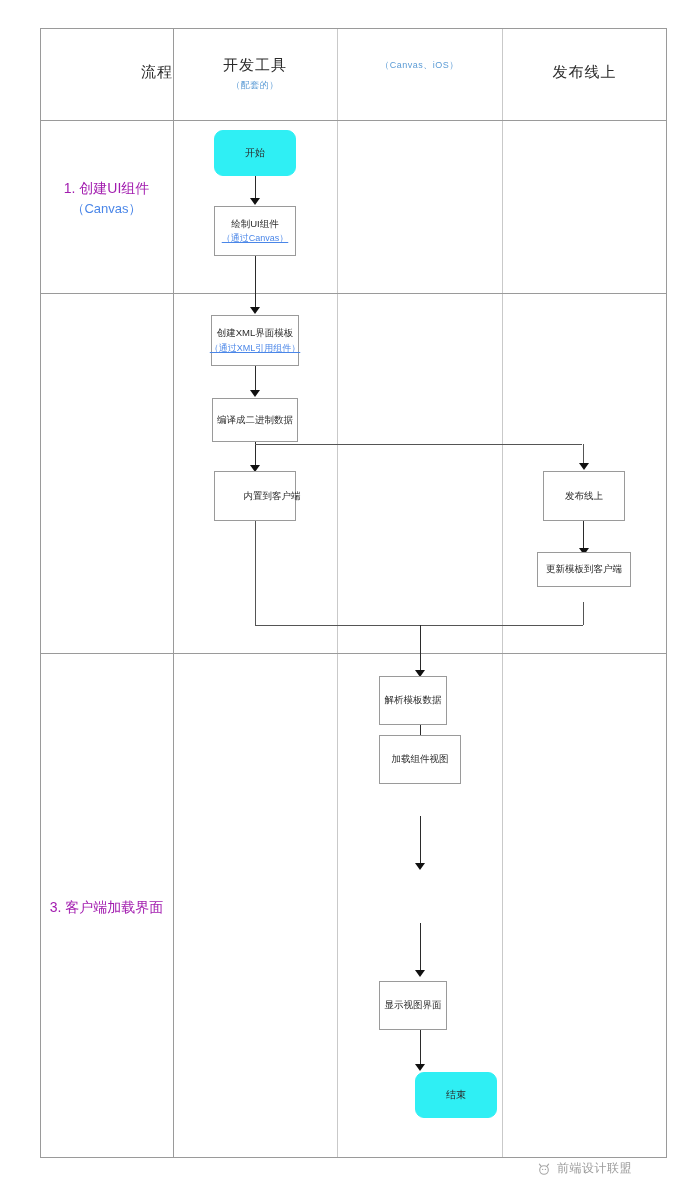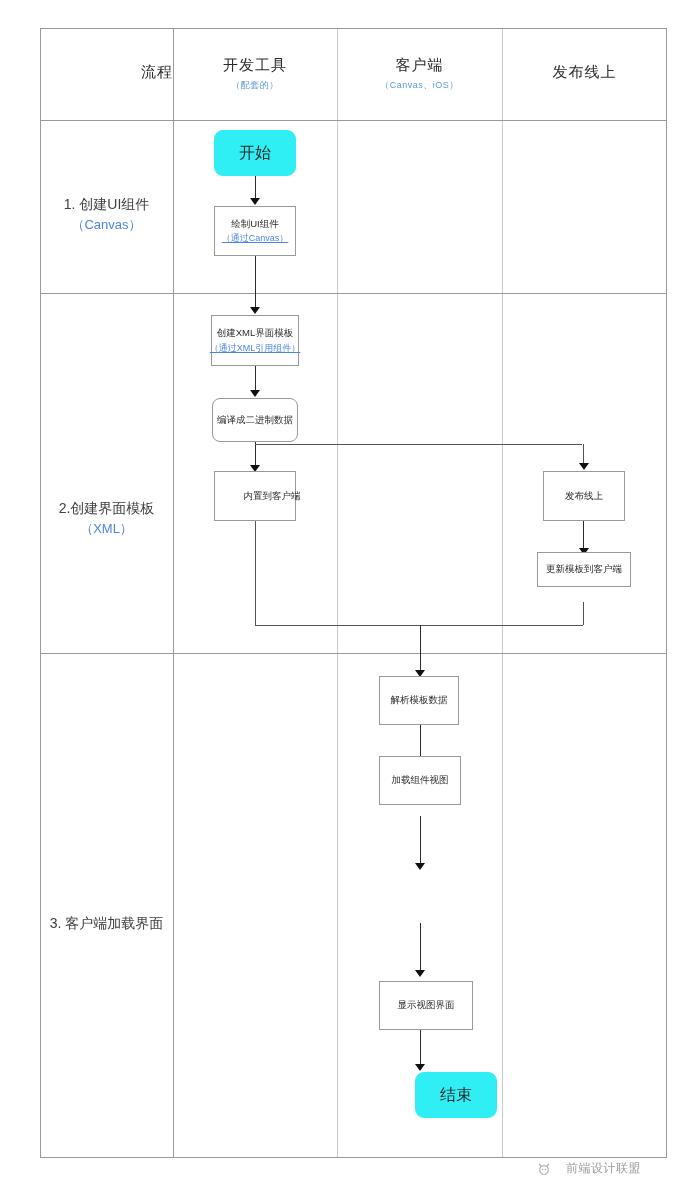--- a/index.html
+++ b/index.html
@@ -68,22 +68,21 @@
 
   
   .stage {
     position: absolute;
     text-align: center;
     line-height: 1.45;
   }
   .stage .main {
     display: block;
     font-size: 14px;
-    color: #404040;
-    margin-top: 16px;
+    color: #a21caf;
   }
   .stage .sub {
     display: block;
     font-size: 13px;
     color: #4a86e8;
     margin-top: 2px;
   }
 
   
   .node {
@@ -109,21 +108,21 @@
     margin-top: 2px;
     white-space: nowrap;
     text-decoration: underline;
   }
   .node.terminal {
     background: #2FEFF4;
     border: 1px solid #2FEFF4;
     border-radius: 9px;
   }
   .node.terminal .t1 {
-    font-size: 16px;
+    font-size: 10px;
     color: #2b2b2b;
   }
 
   
   .conn {
     position: absolute;
     background: #2b2b2b;
   }
   .conn.v { width: 1px; }
   .conn.h { height: 1px; }
@@ -135,21 +134,21 @@
     border-left: 5px solid transparent;
     border-right: 5px solid transparent;
     border-top: 7px solid #111111;
   }
 
   
   .watermark {
     position: absolute;
     display: flex;
     align-items: center;
-    gap: 14px;
+    gap: 5px;
     font-size: 12px;
     color: #9b9b9b;
     letter-spacing: 0.5px;
   }
   .watermark svg { display: block; }
 </style>
 </head>
 <body>
 
 <div id="page">
@@ -165,35 +164,30 @@
   </div>
 
   <div class="hdr" style="left:40px; top:62px; width:133px;text-align:right;">
     <span class="main">流程</span>
   </div>
   <div class="hdr" style="left:173px; top:55px; width:164px;">
     <span class="main">开发工具</span>
     <span class="sub">（配套的）</span>
   </div>
   <div class="hdr" style="left:337px; top:55px; width:165px;">
-    <span class="main">客户端</span>
     <span class="sub">（Canvas、iOS）</span>
   </div>
   <div class="hdr" style="left:502px; top:62px; width:165px;">
     <span class="main">发布线上</span>
   </div>
 
   <div class="stage" style="left:40px; top:178px; width:133px;">
     <span class="main">1. 创建UI组件</span>
     <span class="sub">（Canvas）</span>
   </div>
-  <div class="stage" style="left:40px; top:482px; width:133px;">
-    <span class="main">2.创建界面模板</span>
-    <span class="sub">（XML）</span>
-  </div>
   <div class="stage" style="left:40px; top:897px; width:133px;">
     <span class="main">3. 客户端加载界面</span>
   </div>
 
   <div class="conn v" style="left:255px; top:176px; height:24px;"></div>
   <div class="arrow" style="left:250px; top:198px;"></div>
 
   <div class="conn v" style="left:255px; top:256px; height:54px;"></div>
   <div class="arrow" style="left:250px; top:307px;"></div>
 
@@ -238,46 +232,46 @@
   <div class="node" style="left:214px; top:206px; width:82px; height:50px;">
     <span class="t1">绘制UI组件</span>
     <span class="t2">（通过Canvas）</span>
   </div>
 
   <div class="node" style="left:211px; top:315px; width:88px; height:51px;">
     <span class="t1">创建XML界面模板</span>
     <span class="t2">（通过XML引用组件）</span>
   </div>
 
-  <div class="node" style="left:212px; top:398px; width:86px; height:44px;border-radius:8px;">
+  <div class="node" style="left:212px; top:398px; width:86px; height:44px;">
     <span class="t1">编译成二进制数据</span>
   </div>
 
   <div class="node" style="left:214px; top:471px; width:82px; height:50px;padding-left:34px;">
     <span class="t1">内置到客户端</span>
   </div>
 
   <div class="node" style="left:543px; top:471px; width:82px; height:50px;">
     <span class="t1">发布线上</span>
   </div>
 
   <div class="node" style="left:537px; top:552px; width:94px; height:35px;">
     <span class="t1">更新模板到客户端</span>
   </div>
 
-  <div class="node" style="left:379px; top:676px; width:80px; height:49px;">
+  <div class="node" style="left:379px; top:676px; width:68px; height:49px;">
     <span class="t1">解析模板数据</span>
   </div>
 
-  <div class="node" style="left:379px; top:756px; width:82px; height:49px;">
+  <div class="node" style="left:379px; top:735px; width:82px; height:49px;">
     <span class="t1">加载组件视图</span>
   </div>
 
 
-  <div class="node" style="left:379px; top:981px; width:94px; height:49px;">
+  <div class="node" style="left:379px; top:981px; width:68px; height:49px;">
     <span class="t1">显示视图界面</span>
   </div>
 
   <div class="node terminal" style="left:379px; top:1072px; width:82px; height:46px;margin-left:36px;">
     <span class="t1">结束</span>
   </div>
 
   <div class="watermark" style="left:536px; top:1160px;">
     <span>
       <svg width="16" height="16" viewBox="0 0 16 16" aria-hidden="true">

